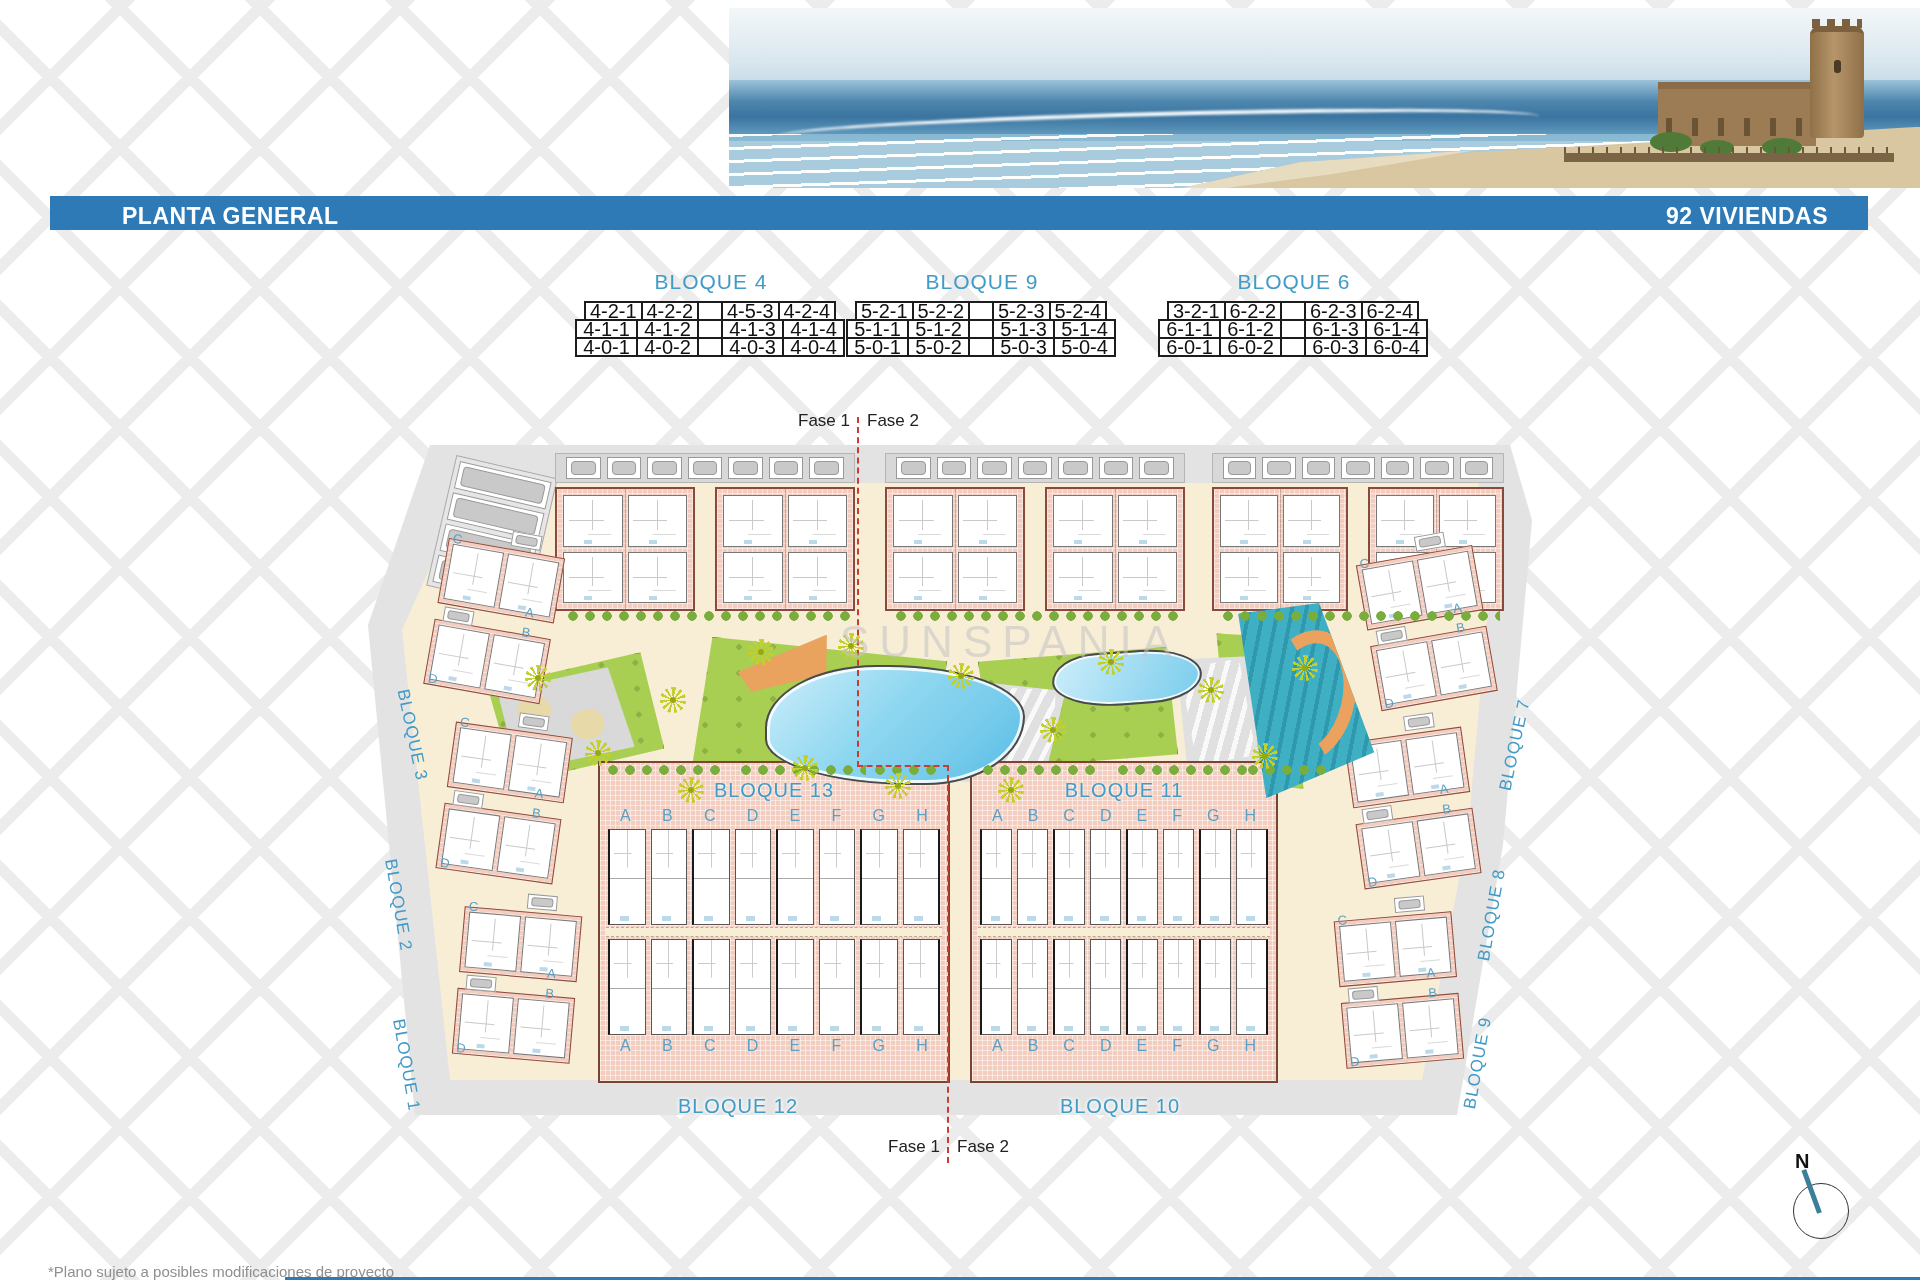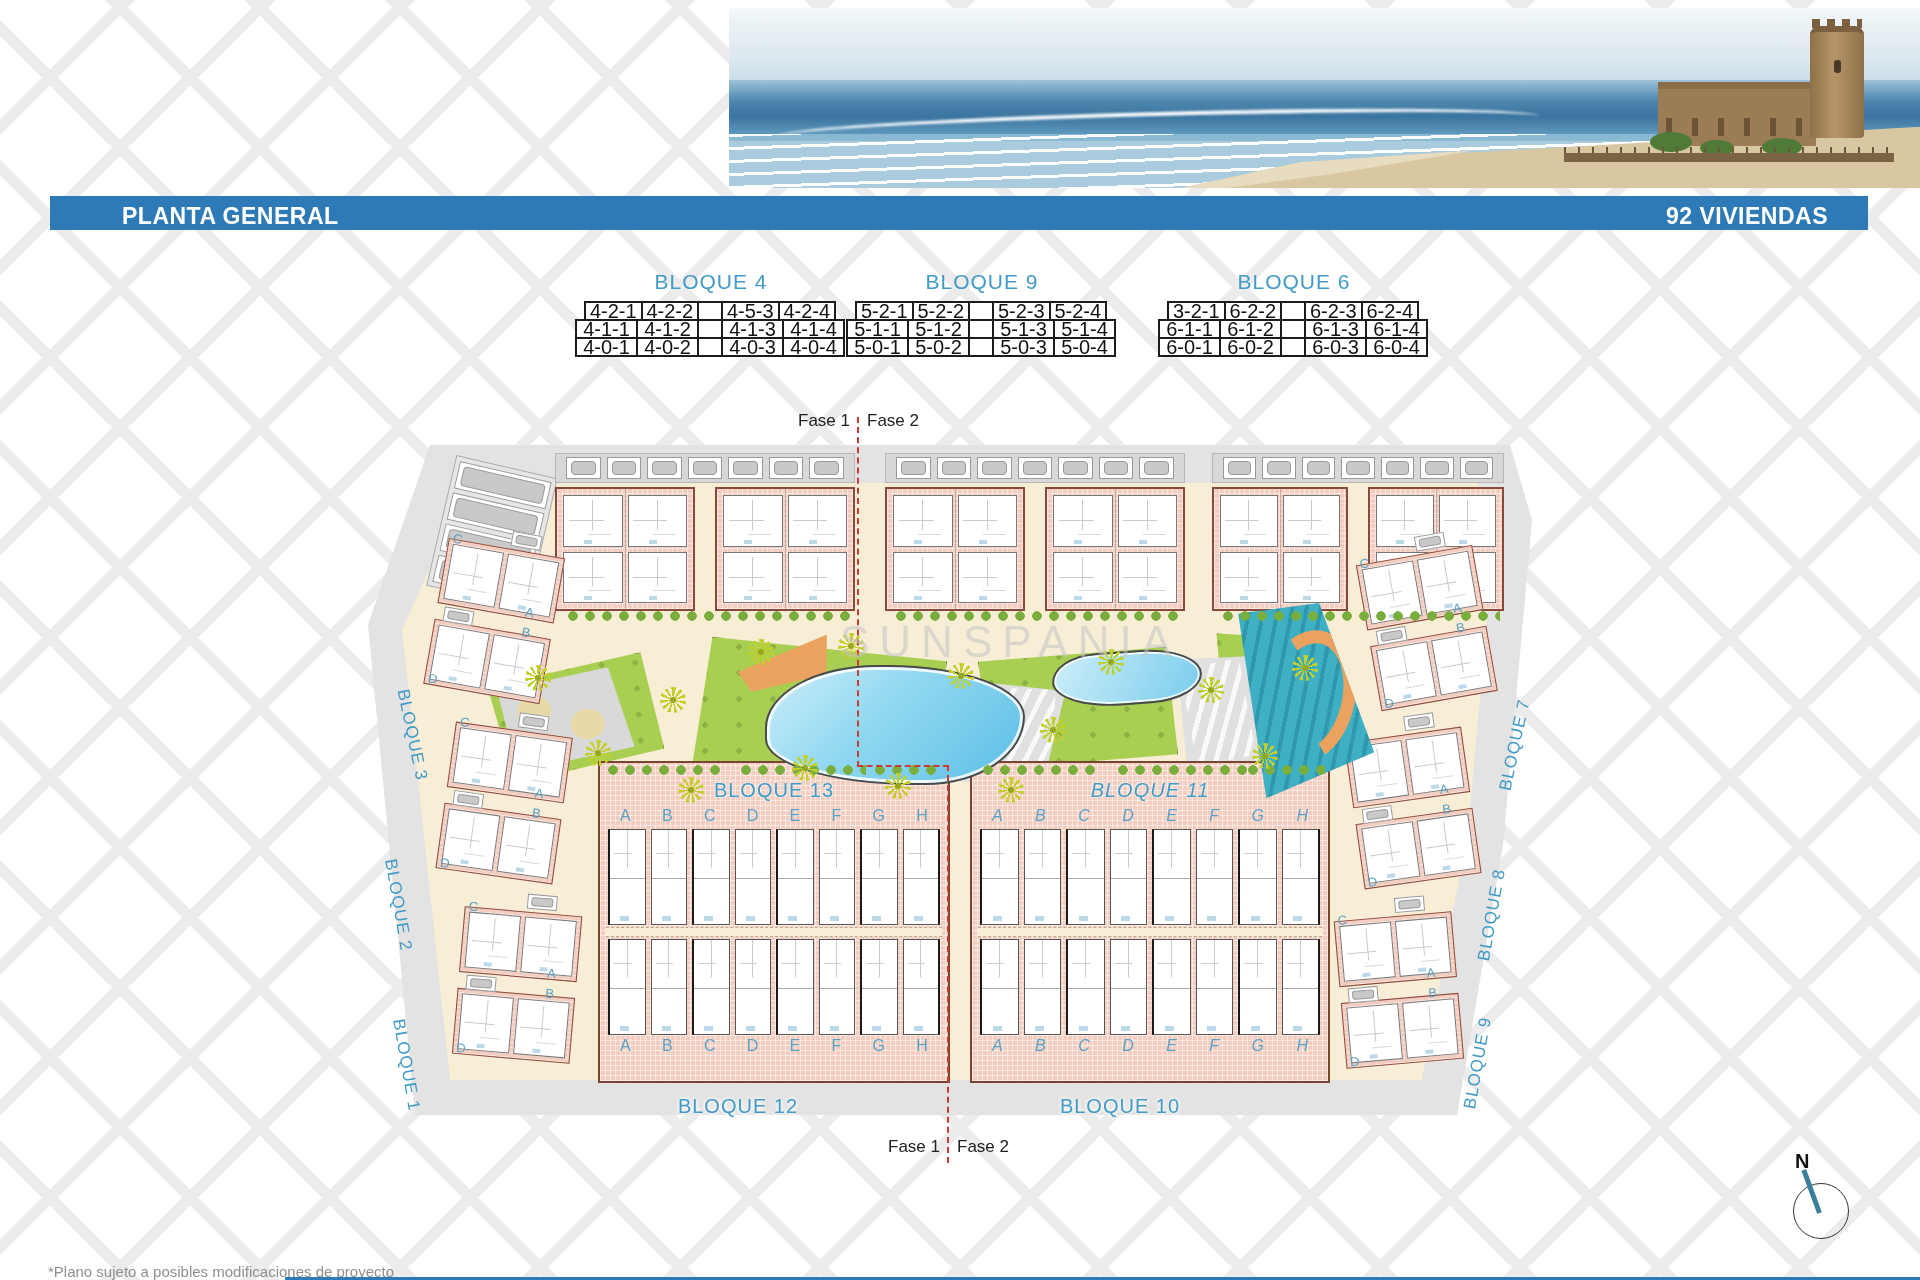--- a/index.html
+++ b/index.html
@@ -118,21 +118,21 @@
   .river{position:absolute;left:902px;top:176px;width:116px;height:186px;transform:rotate(-14deg);z-index:4;
     clip-path:polygon(15% 0,85% 5%,100% 90%,0 100%);
     background:repeating-linear-gradient(115deg,#3fb0c4 0 10px,#2f98ad 10px 14px);border:0;}
   .river::after{content:"";position:absolute;left:18px;top:30px;width:68px;height:110px;border-radius:50%;
     border:13px solid #eba25f;border-left-color:transparent;border-bottom-color:transparent;transform:rotate(28deg);}
 
   
   .strip{position:absolute;top:336px;height:322px;z-index:3;background:var(--bldg);border:2px solid #7a4433;
     background-image:repeating-linear-gradient(0deg, rgba(255,255,255,.5) 0 1px, transparent 1px 5px),
                      repeating-linear-gradient(90deg, rgba(255,255,255,.5) 0 1px, transparent 1px 5px);}
-  .strip0{left:258px;width:352px;} .strip1{left:630px;width:360px;font-style:italic;}
+  .strip0{left:258px;width:352px;} .strip1{left:630px;width:308px;}
   .strip-label{position:absolute;left:0;right:0;top:16px;text-align:center;color:var(--label);font-size:20px;
     letter-spacing:1px;text-shadow:0 0 3px #fff;}
   .letters-row{position:absolute;left:0;right:0;display:flex;justify-content:space-between;padding:0 20px;
     color:#5aa0c6;font-size:16px;}
   .letters-row.top{top:44px;} .letters-row.bottom{top:274px;}
   .units-row{position:absolute;left:0;right:0;display:flex;gap:5px;padding:0 8px;height:96px;}
   .units-row.r0{top:66px;} .units-row.r1{top:176px;}
   .bunit{flex:1;background:#fff;border:1px solid #555;position:relative;
     background-image:linear-gradient(#aaa,#aaa),linear-gradient(#ccc,#ccc),linear-gradient(#ccc,#ccc);
     background-size:100% 1px,1px 40%,50% 1px;background-position:0 52%,50% 0,25% 25%;background-repeat:no-repeat;}

